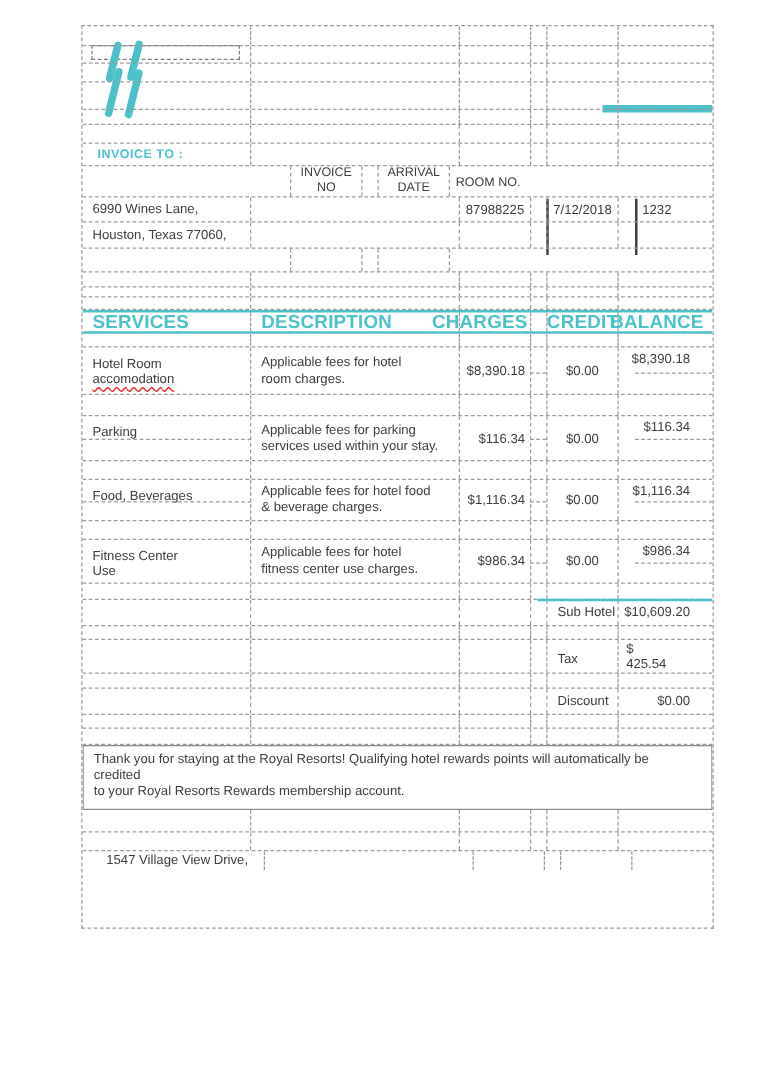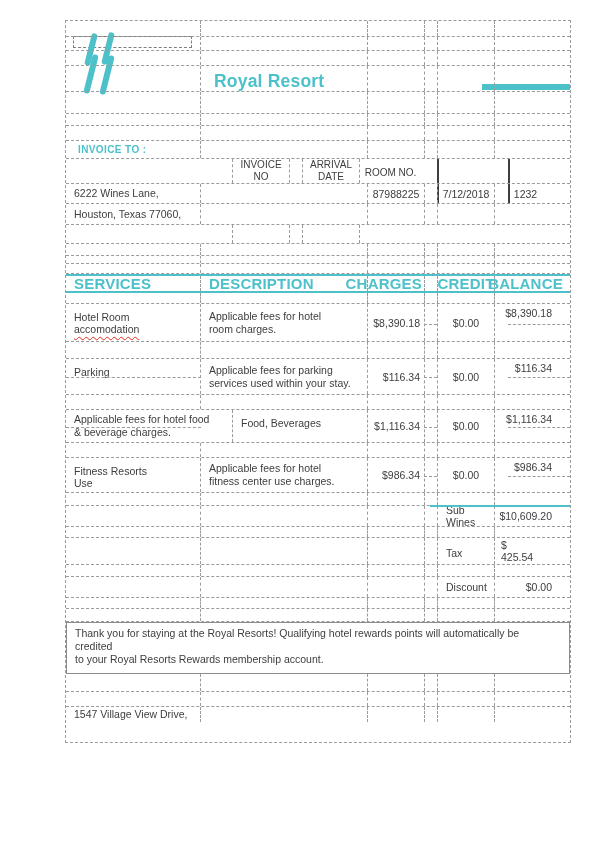--- a/index.html
+++ b/index.html
@@ -53,21 +53,21 @@
 
   .tline { position:absolute; left:364px; right:0; height:2px; background:var(--accent); }
   .lbl { display:flex; align-items:center; padding-left:8px; font-size:10.5px; }
   .lbl-low { align-items:flex-end; padding-bottom:5px; }
   .val-r { display:flex; align-items:center; justify-content:flex-end; padding-right:4px; font-size:10.5px; }
   .taxval { display:flex; align-items:center; padding-left:6px; font-size:10.5px; line-height:12px; }
   .total-row .lbl, .total-row .val-r { color:var(--accent); font-weight:bold; letter-spacing:.3px; }
 
   .footer-row { border:1px solid #8c8c8c; border-bottom:1px solid #8c8c8c; }
   .footer-text { padding:4px 12px 0 8px; font-size:10.5px; line-height:13px; }
-  .bottom-addr { display:flex; align-items:center; padding-left:8px; white-space:nowrap; overflow:visible; }
+  .bottom-addr { display:flex; align-items:center; padding-left:8px; white-space:nowrap; overflow:visible;margin-left:11px; }
 </style>
 </head>
 <body>
 
 <div class="page">
   <div class="sheet">
 
     <div class="top-box"></div>
     <i class="logo-stroke" style="left:22px;top:12px;height:33px"></i>
     <i class="logo-stroke" style="left:39px;top:11px;height:33px"></i>
@@ -95,28 +95,20 @@
       </div>
     <div class="r" style="height:15px">
         <div class="c ca"></div>
         <div class="c cb"></div>
         <div class="c cc"></div>
         <div class="c cg"></div>
         <div class="c cd"></div>
         <div class="c ce"></div>
       </div>
 
-    <div class="r" style="height:26px">
-      <div class="c ca"></div>
-      <div class="c cb title-cell"><span class="brand-title">Royal Resort</span></div>
-      <div class="c cc"></div>
-        <div class="c cg"></div>
-        <div class="c cd"></div>
-        <div class="c ce"></div>
-    </div>
 
     <div class="r" style="height:22px">
         <div class="c ca"></div>
         <div class="c cb"></div>
         <div class="c cc"></div>
         <div class="c cg"></div>
         <div class="c cd"></div>
         <div class="c ce"></div>
       </div>
     <div class="r" style="height:12px">
@@ -153,21 +145,21 @@
       <div class="c cg"></div>
       <div class="c cd metahead">
           <span>ARRIVAL DATE</span>
         </div>
       <div class="c ce metahead metabottom">
           <span style="width:58px">ROOM NO.</span>
         </div>
     </div>
 
     <div class="r" style="height:20px">
-      <div class="c ca addr t">6222  Wines Lane,</div>
+      <div class="c ca addr t">6990  Wines Lane,</div>
       <div class="c cb"></div>
       <div class="c cc metaval">87988225</div>
       <div class="c cg"></div>
       <div class="c cd metaval">7/12/2018</div>
       <div class="c ce metaval">1232</div>
     </div>
 
     <div class="r" style="height:21px">
       <div class="c ca addr t">Houston, Texas 77060,</div>
       <div class="c cb"></div>
@@ -277,50 +269,50 @@
     <div class="r" style="height:15px">
         <div class="c ca"></div>
         <div class="c cb"></div>
         <div class="c cc"></div>
         <div class="c cg"></div>
         <div class="c cd"></div>
         <div class="c ce"></div>
       </div>
 
     <div class="r" style="height:33px">
+      <div class="c ca svc">
+          <span>Food, Beverages</span>
+        </div>
       <div class="c cb desc">
           <div>
             <span>Applicable fees for hotel food</span>
             <span>&amp; beverage charges.</span>
           </div>
         </div>
-      <div class="c ca svc">
-          <span>Food, Beverages</span>
-        </div>
       <div class="c cc amt">$1,116.34</div>
       <div class="c cg"></div>
       <div class="c cd credit">$0.00</div>
       <div class="c ce bal">$1,116.34</div>
       <i class="mid" style="left:0;width:135px;top:17px"></i>
       <i class="mid" style="left:358px;width:13px;top:17px"></i>
       <i class="mid" style="left:442px;right:0;top:17px"></i>
     </div>
 
     <div class="r" style="height:15px">
         <div class="c ca"></div>
         <div class="c cb"></div>
         <div class="c cc"></div>
         <div class="c cg"></div>
         <div class="c cd"></div>
         <div class="c ce"></div>
       </div>
 
     <div class="r" style="height:35px">
       <div class="c ca svc">
-          <span>Fitness Resorts</span>
+          <span>Fitness Center</span>
           <span>Use</span>
         </div>
       <div class="c cb desc">
           <div>
             <span>Applicable fees for hotel</span>
             <span>fitness center use charges.</span>
           </div>
         </div>
       <div class="c cc amt">$986.34</div>
       <div class="c cg"></div>
@@ -337,21 +329,21 @@
         <div class="c cg"></div>
         <div class="c cd"></div>
         <div class="c ce"></div>
       </div>
 
     <div class="r" style="height:21px">
       <div class="c ca"></div>
         <div class="c cb"></div>
         <div class="c cc"></div>
         <div class="c cg"></div>
-      <div class="c cd lbl">Sub Wines</div>
+      <div class="c cd lbl">Sub Hotel</div>
       <div class="c ce val-r">$10,609.20</div>
       <i class="tline" style="top:-1px"></i>
     </div>
 
     <div class="r" style="height:11px">
         <div class="c ca"></div>
         <div class="c cb"></div>
         <div class="c cc"></div>
         <div class="c cg"></div>
         <div class="c cd"></div>

